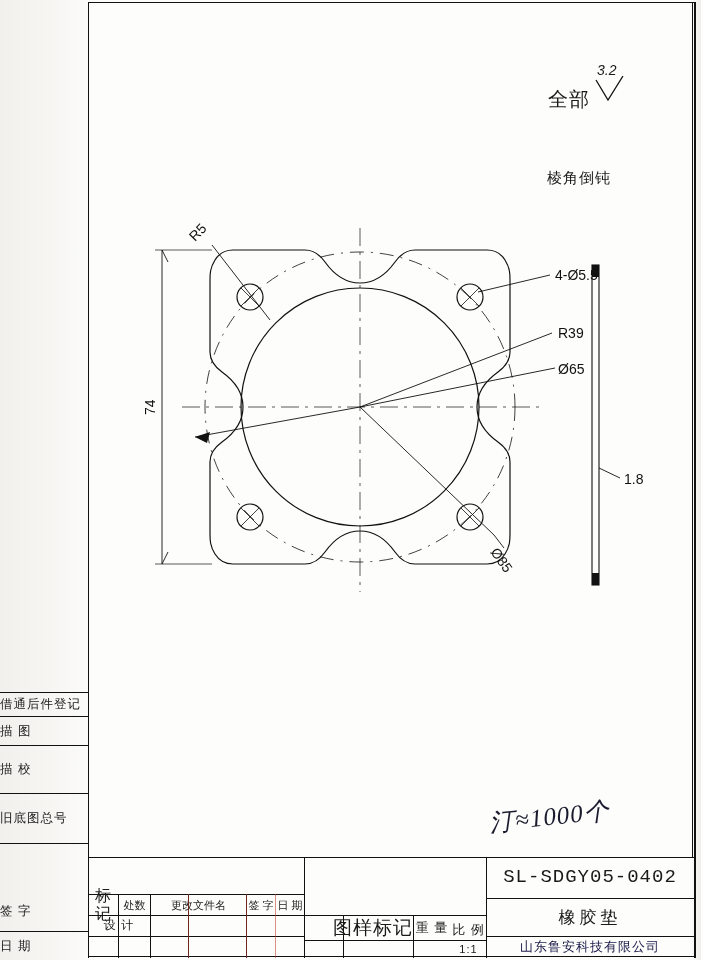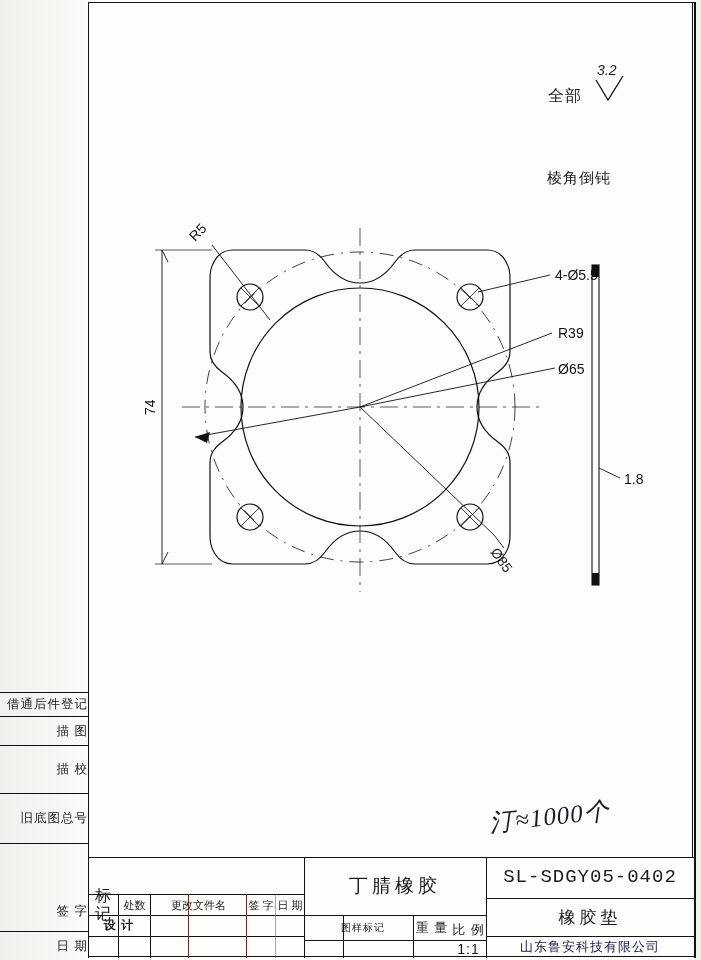--- a/index.html
+++ b/index.html
@@ -43,21 +43,21 @@
     position: absolute;
     left: 692px; top: 2px;
     width: 0; height: 855px;
     border-left: 1.4px solid #111;
   }
 
   
   .note-all {
     position: absolute;
     left: 548px; top: 86px;
-    font-size: 16px;
+    font-size: 20px;
     letter-spacing: 1px;
   }
   .rough-val {
     position: absolute;
     left: 597px; top: 62px;
     font-size: 14px;
     font-style: italic;
   }
   .rough-sym {
     position: absolute;
@@ -94,21 +94,21 @@
   .stub {
     position: absolute;
     left: 0;
     width: 88px;
     border-top: 1.3px solid #111;
     border-bottom: 1.3px solid #111;
     box-sizing: border-box;
     font-size: 12.5px;
     display: flex;
     align-items: center;
-    justify-content: flex-end;
+    justify-content: flex-start;
     letter-spacing: 1px;
     background: transparent;
   }
 
   
   .title-block {
     position: absolute;
     left: 88px; top: 857px;
     width: 608px; height: 100px;
     border-top: 1.6px solid #111;
@@ -126,21 +126,21 @@
     line-height: 1.15;
   }
   .tb-cell.big { font-size: 19px; letter-spacing: 4px; }
   .tb-cell.code {
     font-family: "Liberation Mono", monospace;
     font-size: 19px;
     letter-spacing: 1px;
   }
   .tb-cell.name { font-size: 17px; letter-spacing: 4px; }
   .tb-cell.company { font-size: 13px; letter-spacing: 1px; color:#1a1a4a; }
-  .tb-cell.scale { font-size: 14px; }
+  .tb-cell.scale { font-size: 11px; }
 </style>
 </head>
 <body>
 
 <div id="page">
 
   <div class="paper-left-tint"></div>
   <div class="paper-right-tint"></div>
 
   <div class="frame-outer"></div>
@@ -282,35 +282,34 @@
     <div class="tb-line" style="left:255px;top:57px;width:1px;height:43px;"></div>
     <div class="tb-line" style="left:325px;top:57px;width:1px;height:43px;"></div>
 
     <div class="tb-line" style="left:398px;top:40px;width:208px;height:1.2px;"></div>
     <div class="tb-line" style="left:398px;top:78px;width:208px;height:1.2px;"></div>
 
     <div class="tb-cell code" style="left:399px;top:0;width:206px;height:40px;">SL-SDGY05-0402</div>
     <div class="tb-cell company" style="left:399px;top:79px;width:206px;height:21px;">山东鲁安科技有限公司</div>
     <div class="tb-cell name" style="left:399px;top:41px;width:206px;height:37px;">橡胶垫</div>
 
-    <div class="tb-cell big" style="left:217px;top:0;width:180px;height:56px;">丁腈橡胶</div>
-
-    <div class="tb-cell" style="left:221px;top:58px;width:108px;height:24px;font-size:10px;">图样标记</div>
+
+    <div class="tb-cell" style="left:231px;top:58px;width:108px;height:24px;font-size:19px;">图样标记</div>
     <div class="tb-cell" style="left:326px;top:58px;width:36px;height:24px;font-size:13px;">重 量</div>
     <div class="tb-cell" style="left:363px;top:60px;width:35px;height:24px;font-size:13px;">比 例</div>
     <div class="tb-cell scale" style="left:363px;top:83px;width:35px;height:17px;">1:1</div>
 
     <div class="tb-cell" style="left:0;top:37px;width:30px;height:20px;font-size:16px;letter-spacing:0;">标记</div>
     <div class="tb-cell" style="left:31px;top:37px;width:31px;height:20px;font-size:11px;letter-spacing:0;">处数</div>
     <div class="tb-cell" style="left:63px;top:37px;width:95px;height:20px;font-size:11px;letter-spacing:0;">更改文件名</div>
     <div class="tb-cell" style="left:159px;top:37px;width:28px;height:20px;font-size:11px;letter-spacing:0;">签 字</div>
     <div class="tb-cell" style="left:101px;top:37px;width:0px;height:0px;opacity:0;">日 期</div>
     <div class="tb-cell" style="left:188px;top:37px;width:28px;height:20px;font-size:11px;letter-spacing:0;">日 期</div>
 
-    <div class="tb-cell" style="left:0;top:58px;width:62px;height:20px;font-size:12px;letter-spacing:1px;font-weight:bold;">设 计</div>
+    <div class="tb-cell" style="left:0;top:58px;width:62px;height:20px;font-size:12px;letter-spacing:1px;">设 计</div>
     <div class="tb-cell" style="left:0;top:79px;width:62px;height:21px;"></div>
 
     <div class="tb-line" style="left:100px;top:36px;width:1px;height:64px;background:#c0392b;opacity:.55;"></div>
     <div class="tb-line" style="left:158px;top:36px;width:1px;height:64px;background:#c0392b;opacity:.55;"></div>
     <div class="tb-line" style="left:187px;top:36px;width:1px;height:64px;background:#c0392b;opacity:.55;"></div>
   </div>
 
 </div>
 
 </body></html>

